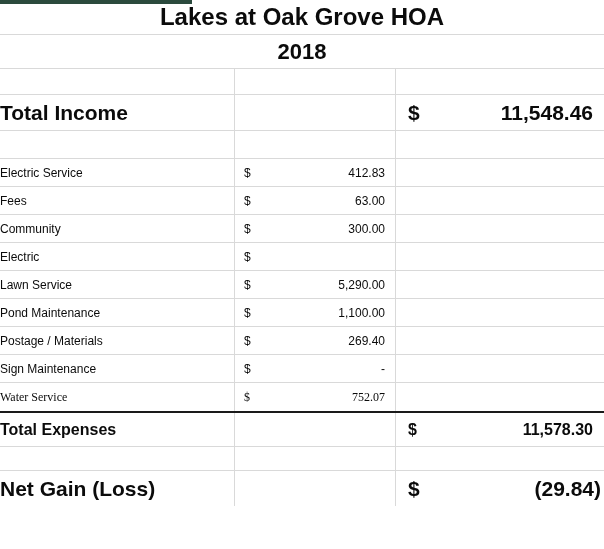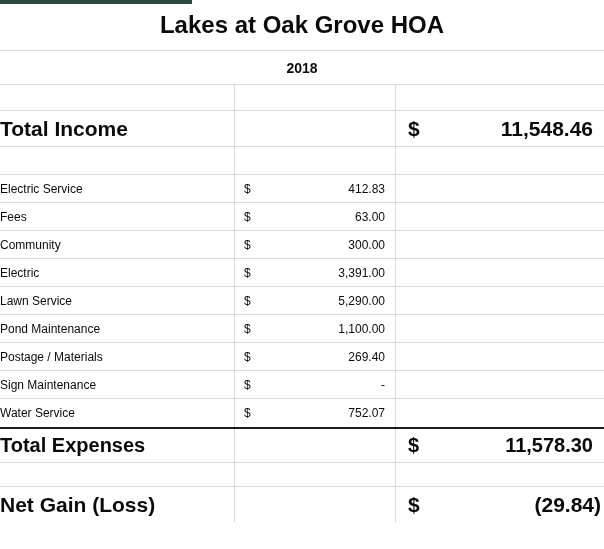--- a/index.html
+++ b/index.html
@@ -22,43 +22,43 @@
     width:192px;height:4px;
     background:var(--accent-bar);
     z-index:5;
   }
   .row{
     display:flex;
     box-sizing:border-box;
     border-bottom:1px solid var(--gridline);
     align-items:center;
   }
-  .row.nb{border-bottom:none;}
+  .row.nb{border-bottom:none;font-family:Liberation Serif, serif;}
   .cell{
     box-sizing:border-box;
     height:100%;
     display:flex;
     align-items:center;
     overflow:hidden;
     white-space:nowrap;
   }
   .cA{width:234px;padding-left:0;}
   .cB{width:161px;border-left:1px solid var(--gridline);
       justify-content:space-between;padding-left:9px;padding-right:10px;}
   .cC{width:209px;border-left:1px solid var(--gridline);
       justify-content:space-between;padding-left:12px;padding-right:11px;}
   .full{width:604px;justify-content:center;}
-  .r-title{height:51px;font-size:24px;font-weight:bold;}
+  .r-title{height:35px;font-size:24px;font-weight:bold;}
   .r-sub{height:35px;font-size:22px;font-weight:bold;}
-  .r-year{height:34px;font-size:14px;font-weight:bold;}
+  .r-year{height:34px;font-size:22px;font-weight:bold;}
   .r-gap1{height:26px;}
   .r-income{height:36px;font-size:21px;font-weight:bold;}
   .r-gap2{height:28px;}
   .r-exp{height:28px;font-size:12px;}
-  .r-texp{height:36px;font-size:20px;font-weight:bold;
+  .r-texp{height:36px;font-size:16px;font-weight:bold;
           border-top:2px solid var(--heavy-border);}
   .r-gap3{height:24px;}
   .r-net{height:35px;font-size:21px;font-weight:bold;border-bottom:none;}
   .tight-right{padding-right:3px;}
   .amt{text-align:right;}
 </style>
 </head>
 <body>
 
 <div class="sheet">
@@ -118,21 +118,20 @@
       <span>$</span>
       <span class="amt">300.00</span>
     </div>
     <div class="cell cC"></div>
   </div>
 
   <div class="row r-exp">
     <div class="cell cA">Electric</div>
     <div class="cell cB">
       <span>$</span>
-      <span class="amt">3,391.00</span>
     </div>
     <div class="cell cC"></div>
   </div>
 
   <div class="row r-exp">
     <div class="cell cA">Lawn Service</div>
     <div class="cell cB">
       <span>$</span>
       <span class="amt">5,290.00</span>
     </div>

